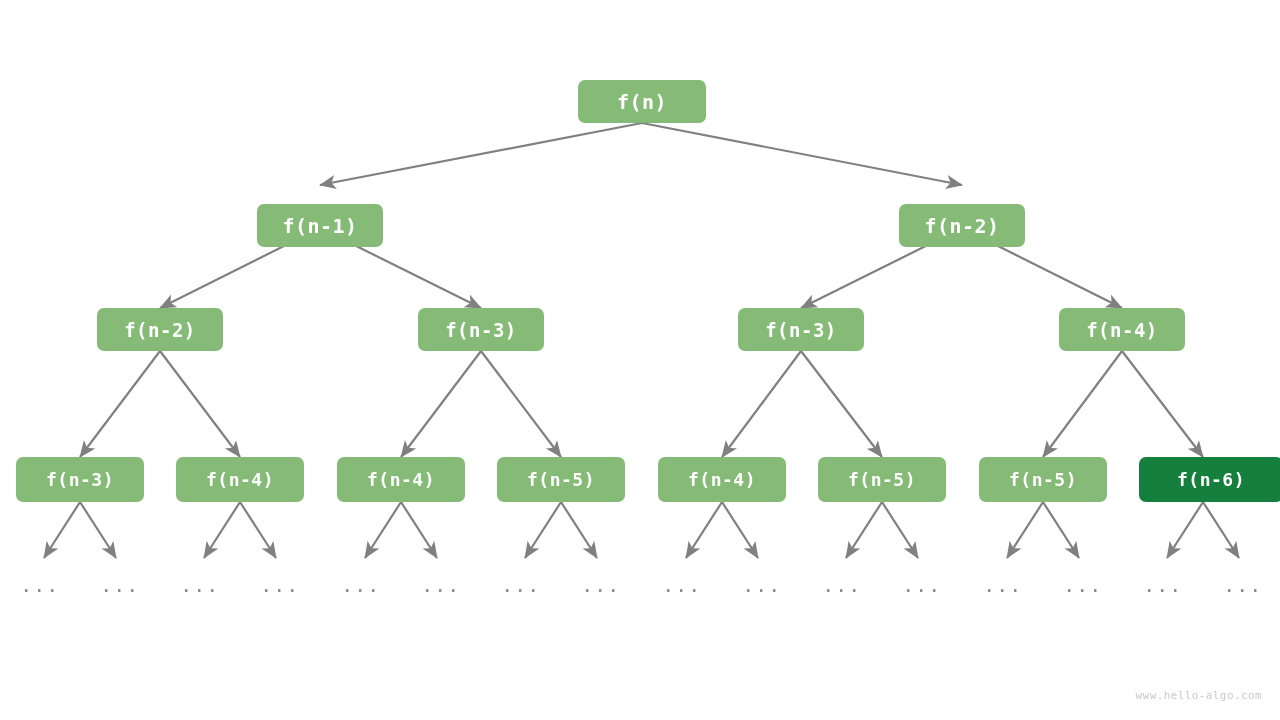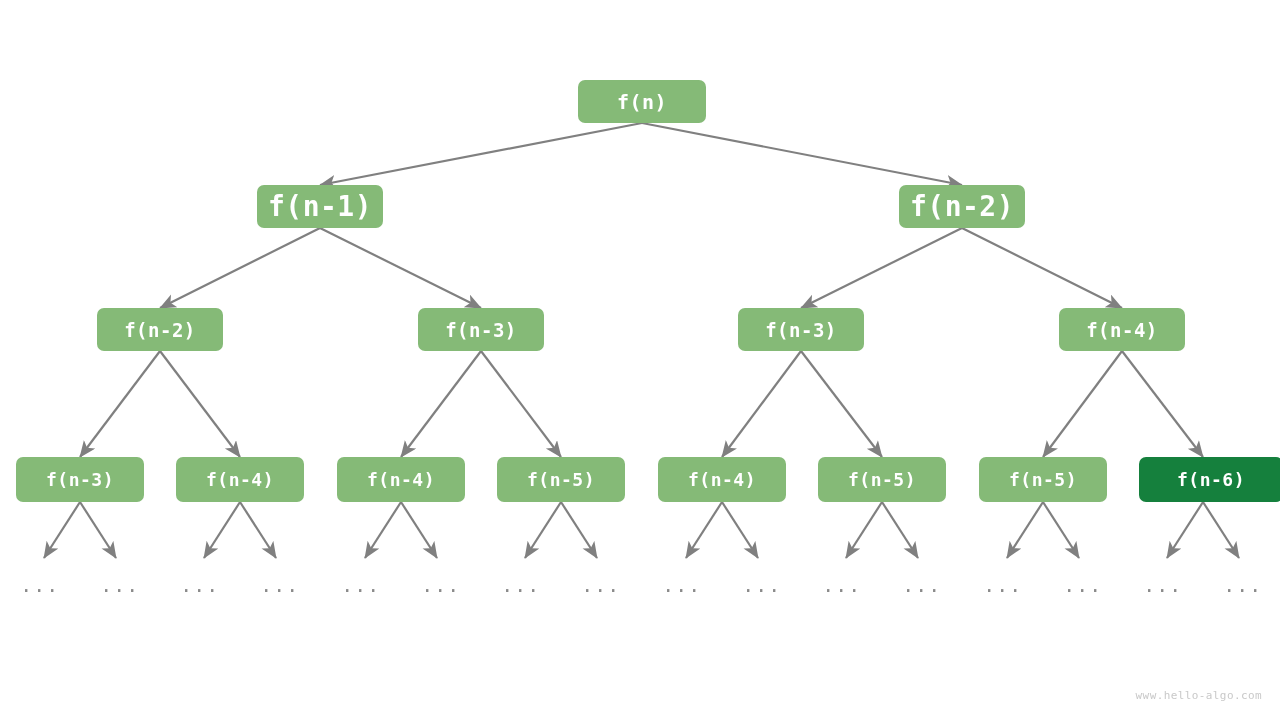--- a/index.html
+++ b/index.html
@@ -33,21 +33,21 @@
     background: #85ba77;
     border-radius: 7px;
     color: #ffffff;
     font-family: "DejaVu Sans Mono", monospace;
     font-weight: 700;
     letter-spacing: 0.5px;
     white-space: nowrap;
     box-sizing: border-box;
   }
   .node.lvl0 { font-size: 20px; }
-  .node.lvl1 { font-size: 28px; }
+  .node.lvl1 { font-size: 20px; margin-top: 19px; }
   .node.lvl2 { font-size: 19px; }
   .node.lvl3 { font-size: 18px; }
   .ellipsis {
     position: absolute;
     color: #8a8a8a;
     font-family: "DejaVu Sans Mono", monospace;
     font-size: 19px;
     line-height: 1;
     letter-spacing: 1.5px;
     white-space: nowrap;

